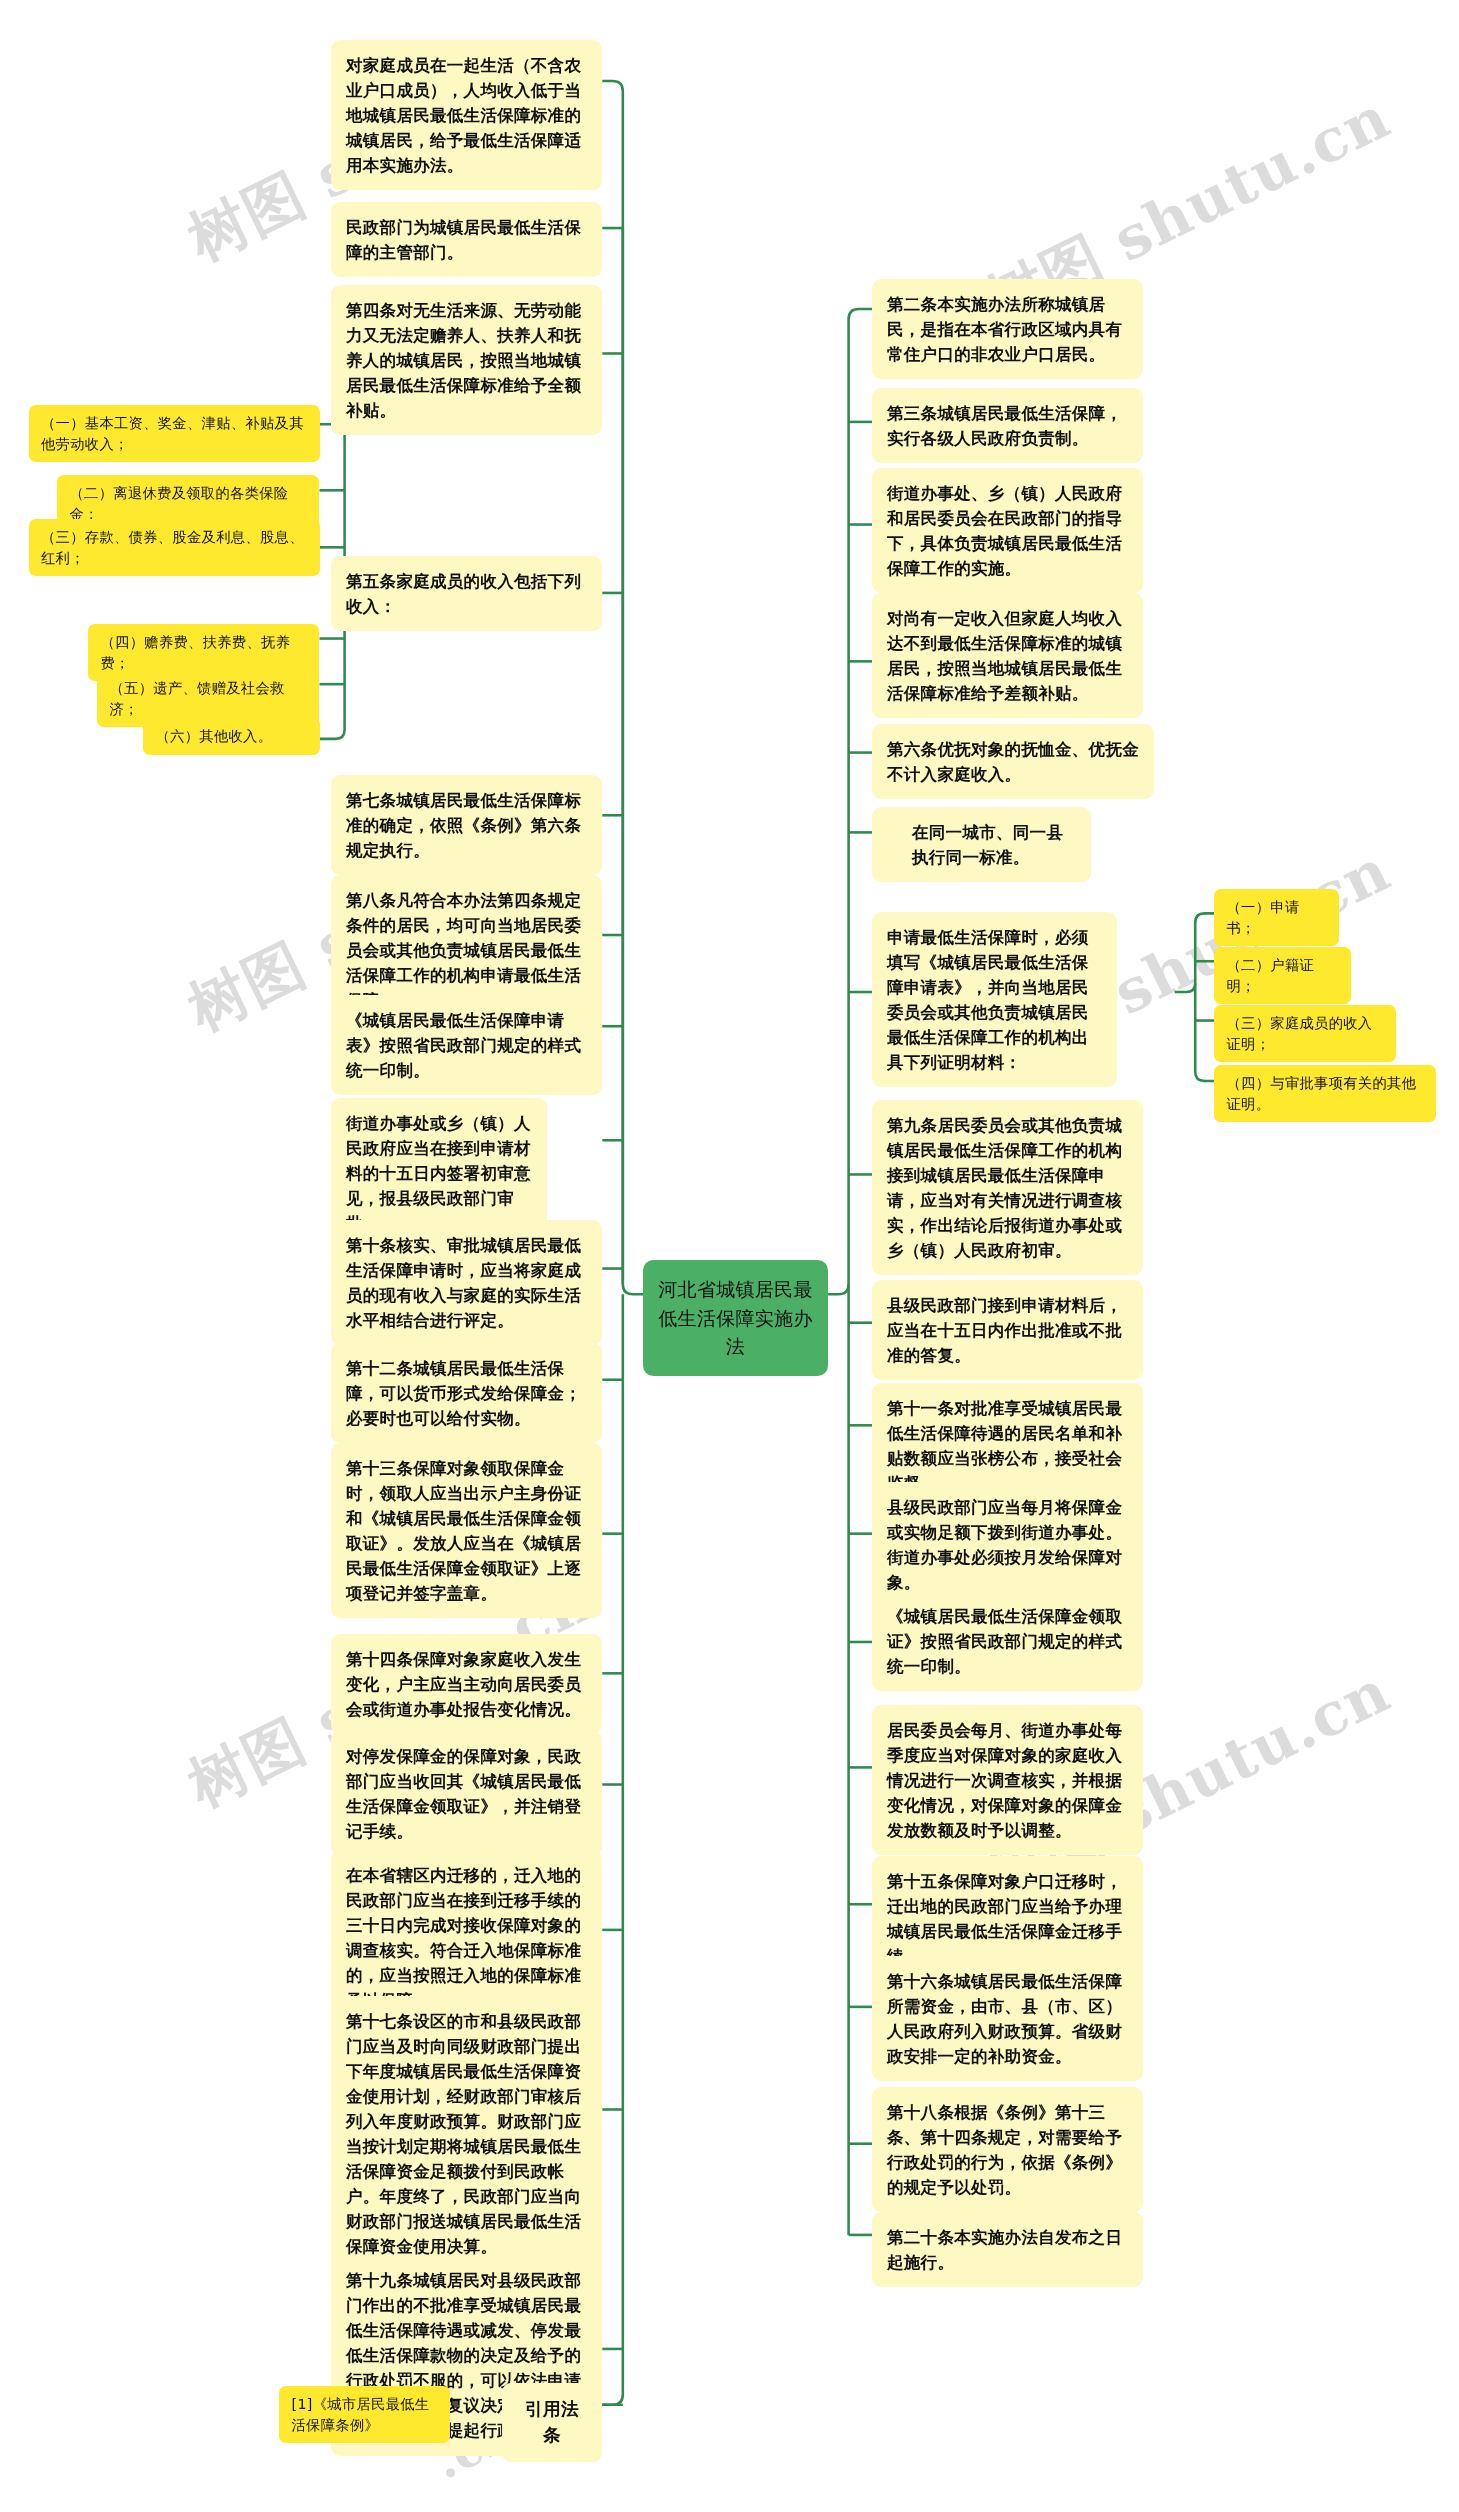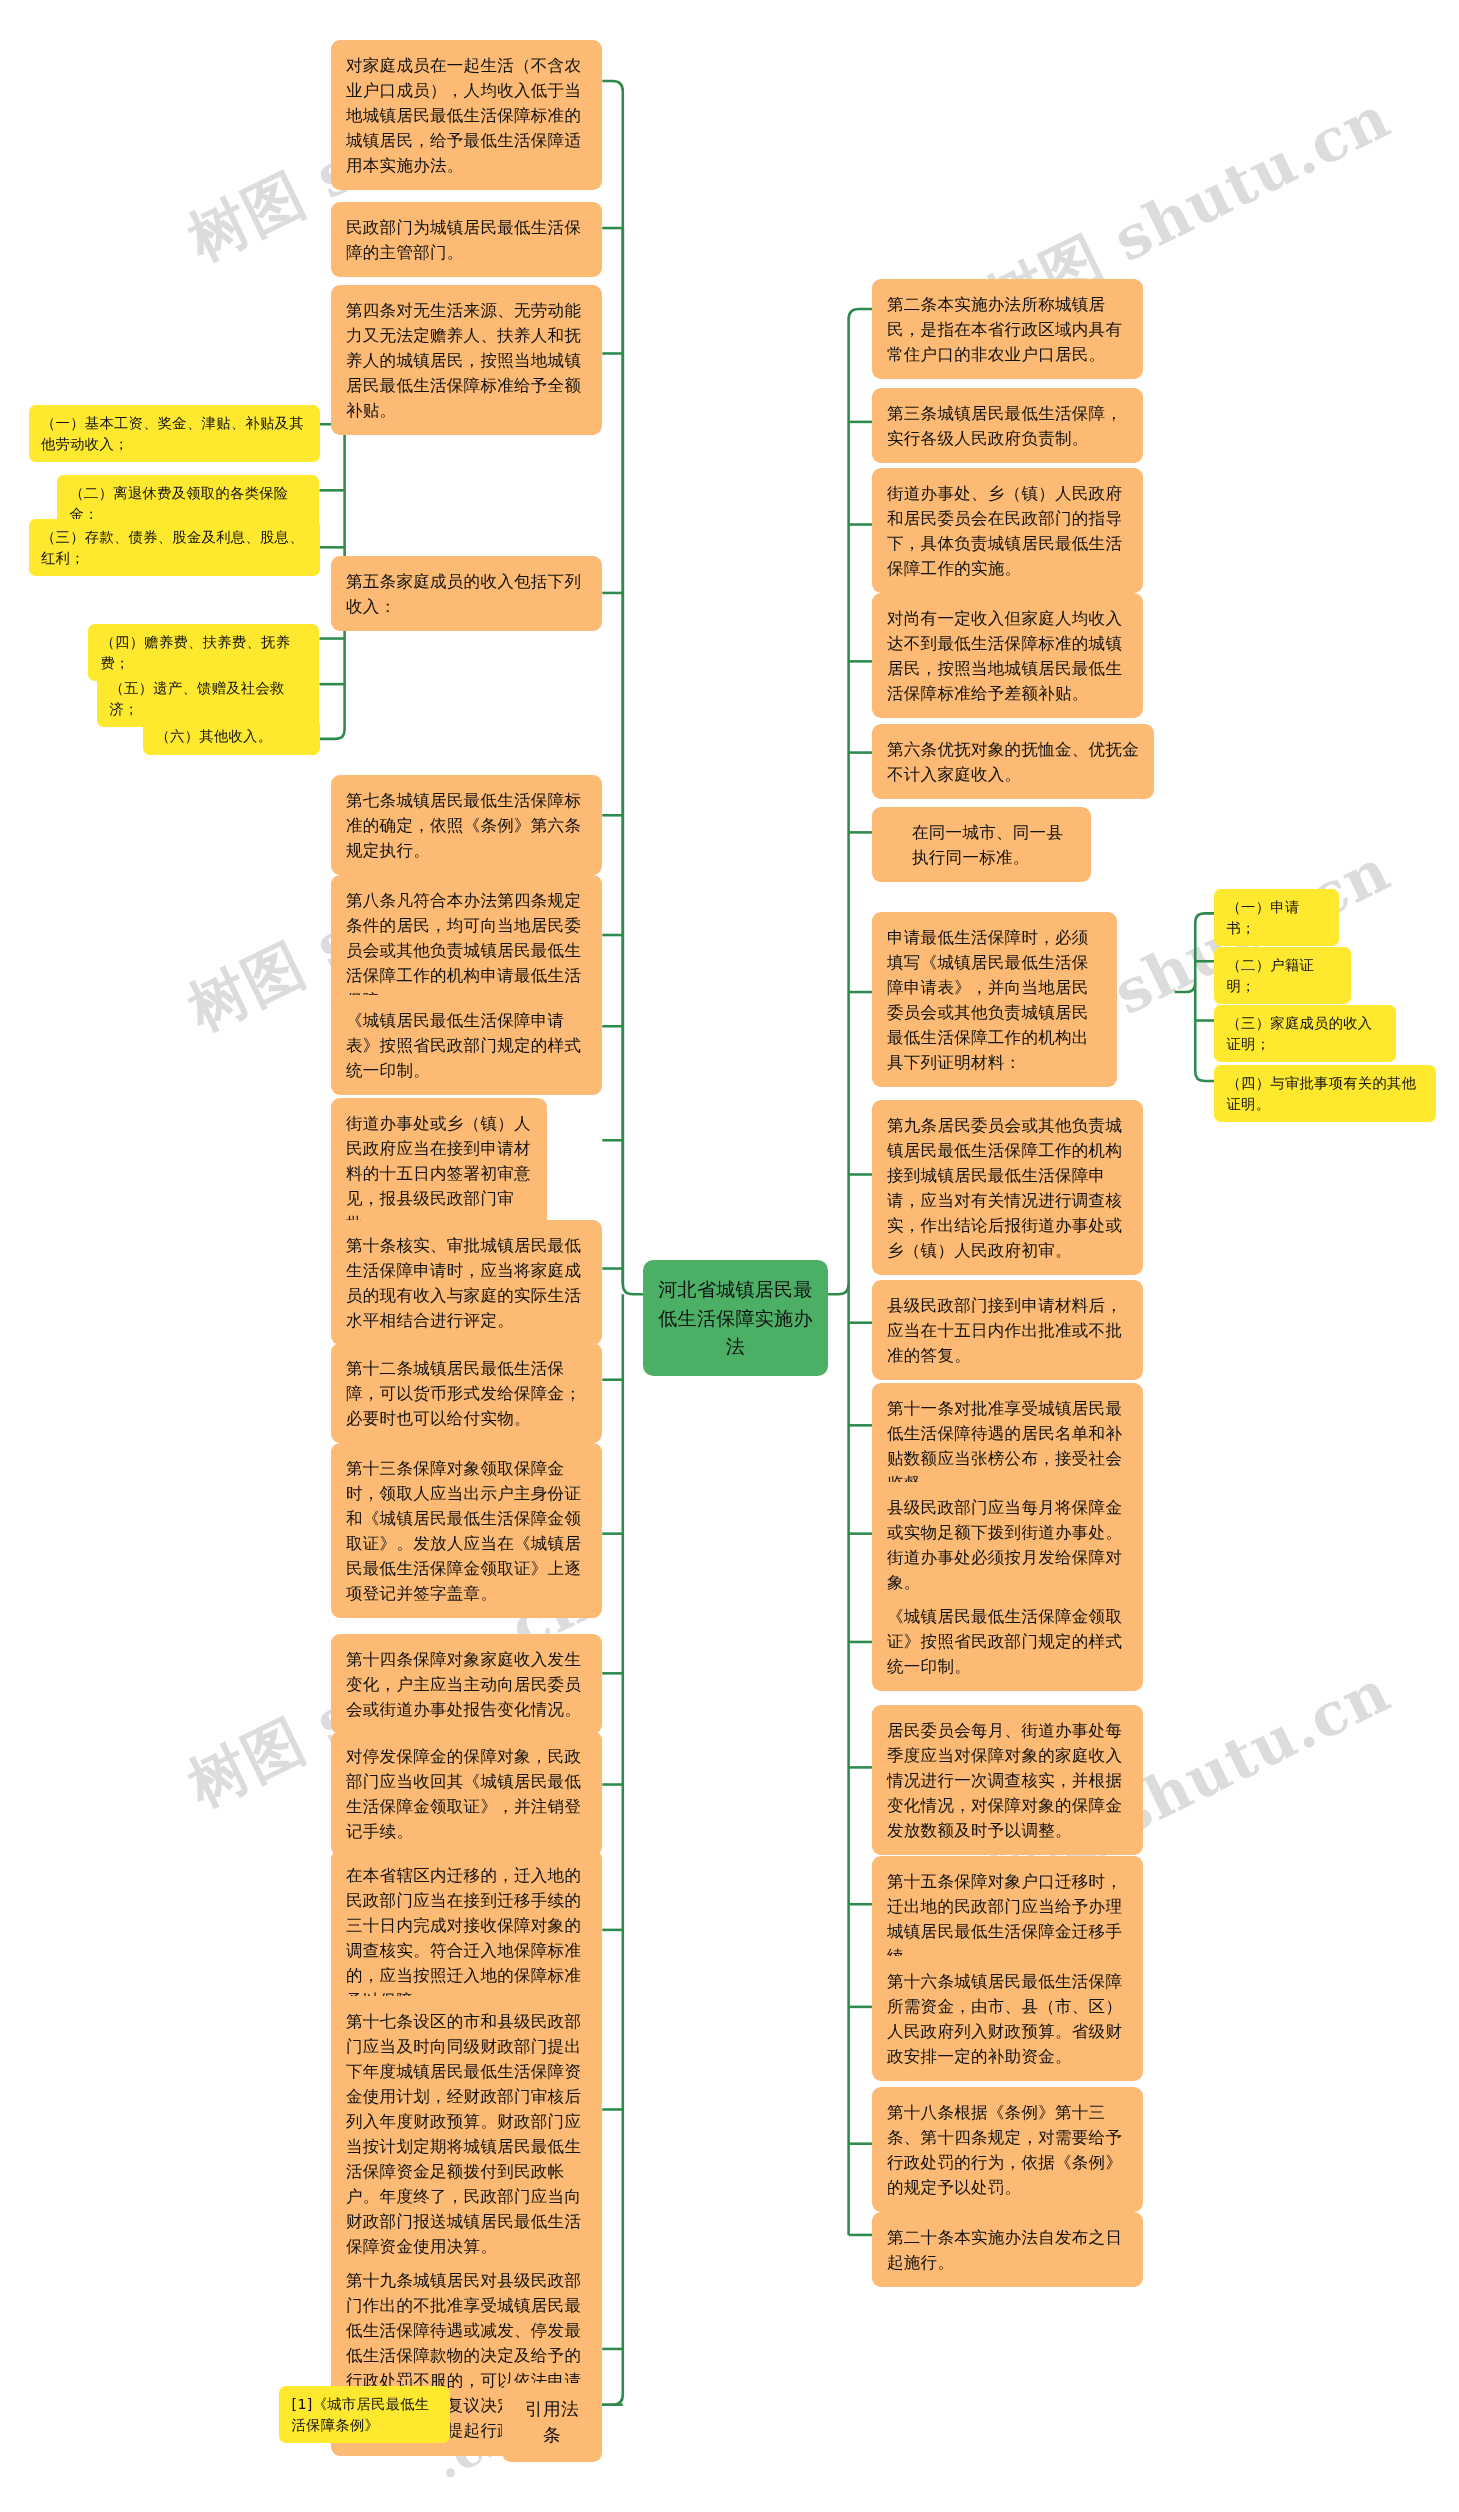--- a/index.html
+++ b/index.html
@@ -43,21 +43,22 @@
     border-radius: 9px;
     padding: 12.5px 15px;
     font-size: 16.5px;
     line-height: 1.52;
     color: #111111;
     letter-spacing: 0.3px;
     display: flex;
     align-items: center;
   }
   .node.lv1 {
-    background: #fdba74;
+    background: #fef9c3;
+    font-weight: bold;
   }
   .node.lv2 {
     background: #ffe92e;
     font-size: 14.3px;
     padding: 8px 12.5px;
     border-radius: 6.8px;
     line-height: 1.45;
   }
   .node.root {
     background: #4caf66;

